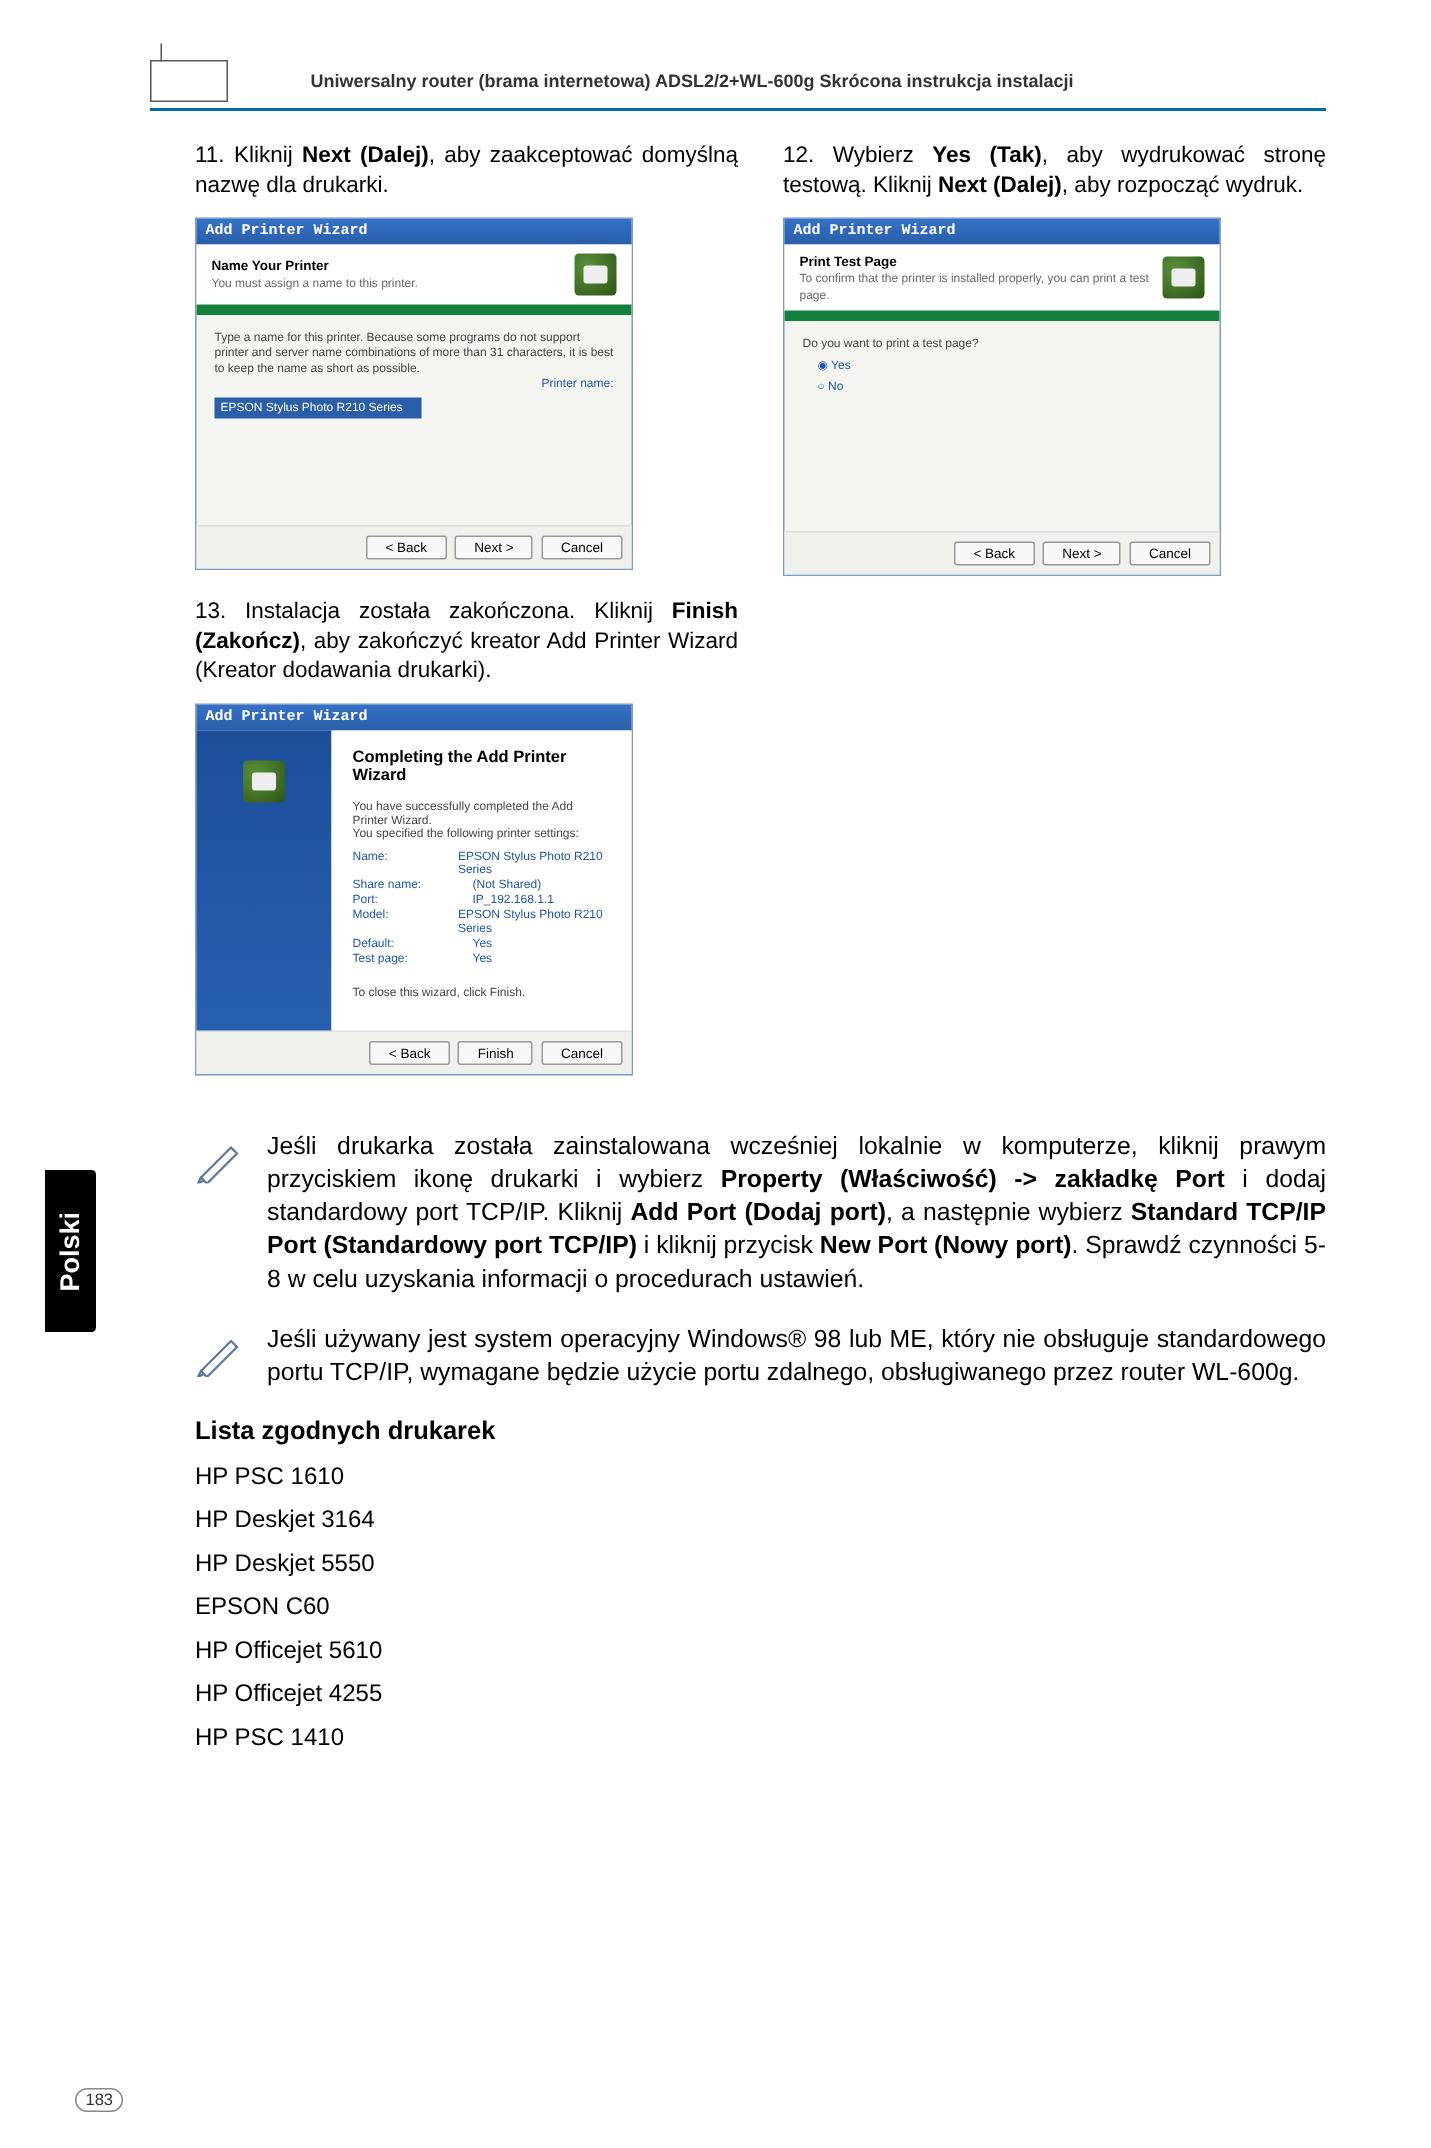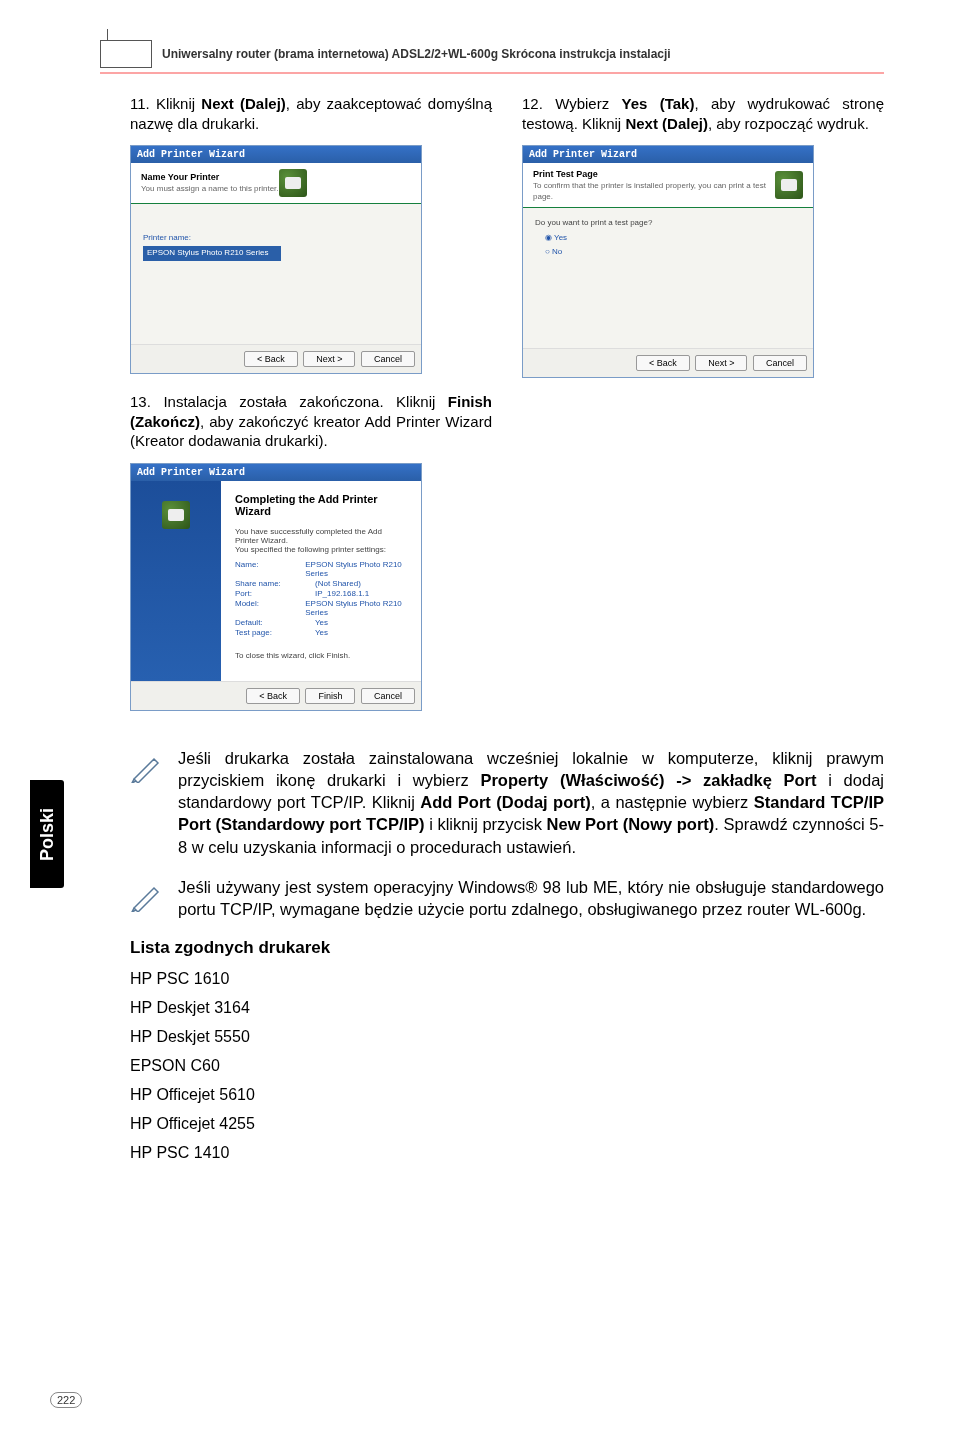--- a/index.html
+++ b/index.html
@@ -12,23 +12,24 @@
     position: relative;
     font-size: 16px;
     color: #000;
   }
   .page {
     padding: 40px 70px 30px 100px;
   }
   .header-bar {
     display: flex;
     align-items: center;
-    border-bottom: 2px solid #fca5a5;
+    border-bottom: 2px solid #0369a1;
     padding-bottom: 4px;
     margin-bottom: 20px;
+    gap: 45px;
   }
   .router-icon {
     width: 50px;
     height: 26px;
     border: 1px solid #555;
     margin-right: 10px;
     position: relative;
     background: #fff;
   }
   .router-icon:before {
@@ -72,22 +73,23 @@
     color: #fff;
     padding: 3px 6px;
     font-size: 10px;
     font-weight: bold;
     font-family: Liberation Mono, monospace;
   }
   .wizard-header {
     background: #fff;
     padding: 6px 10px;
     display: flex;
+    justify-content: space-between;
     align-items: center;
-    border-bottom: 1px solid #15803d;
+    border-bottom: 7px solid #15803d;
   }
   .wizard-header-left { font-size: 9px; line-height: 1.2; }
   .wizard-header-left strong { color: #000; }
   .wizard-header-left .sub { color: #666; font-size: 8px; }
   .printer-badge {
     width: 28px;
     height: 28px;
     background: radial-gradient(circle at 30% 30%, #5a8f3a, #2d5518);
     border-radius: 3px;
     position: relative;
@@ -103,21 +105,22 @@
   }
   .wizard-body {
     padding: 10px 12px;
     min-height: 120px;
     font-size: 8px;
     color: #444;
     line-height: 1.3;
   }
   .wizard-body .blue-label {
     color: #2255aa;
-    margin-top: 19px;
+    margin-top: 0;
+    text-align: right;
   }
   .wizard-body .input-field {
     background: #2a5fa8;
     color: #fff;
     padding: 2px 4px;
     width: 130px;
     margin-top: 3px;
     font-size: 8px;
   }
   .wizard-radio { margin: 4px 0 4px 10px; color: #2255aa; }
@@ -240,20 +243,21 @@
       <div class="wizard-box">
         <div class="wizard-titlebar">Add Printer Wizard</div>
         <div class="wizard-header">
           <div class="wizard-header-left">
             <strong>Name Your Printer</strong><br>
             <span class="sub">You must assign a name to this printer.</span>
           </div>
           <div class="printer-badge"></div>
         </div>
         <div class="wizard-body">
+          <div>Type a name for this printer. Because some programs do not support printer and server name combinations of more than 31 characters, it is best to keep the name as short as possible.</div>
           <div class="blue-label">Printer name:</div>
           <div class="input-field">EPSON Stylus Photo R210 Series</div>
         </div>
         <div class="wizard-footer">
           <span class="wizard-btn">&lt; Back</span>
           <span class="wizard-btn">Next &gt;</span>
           <span class="wizard-btn">Cancel</span>
         </div>
       </div>
 
@@ -354,13 +358,13 @@
           <div>EPSON C60</div>
           <div>HP Officejet 5610</div>
           <div>HP Officejet 4255</div>
           <div>HP  PSC 1410</div>
         </div>
     </div>
   </div>
 </div>
 
 <div class="side-tab">Polski</div>
-<div class="page-num">222</div>
+<div class="page-num">183</div>
 
 </body></html>

